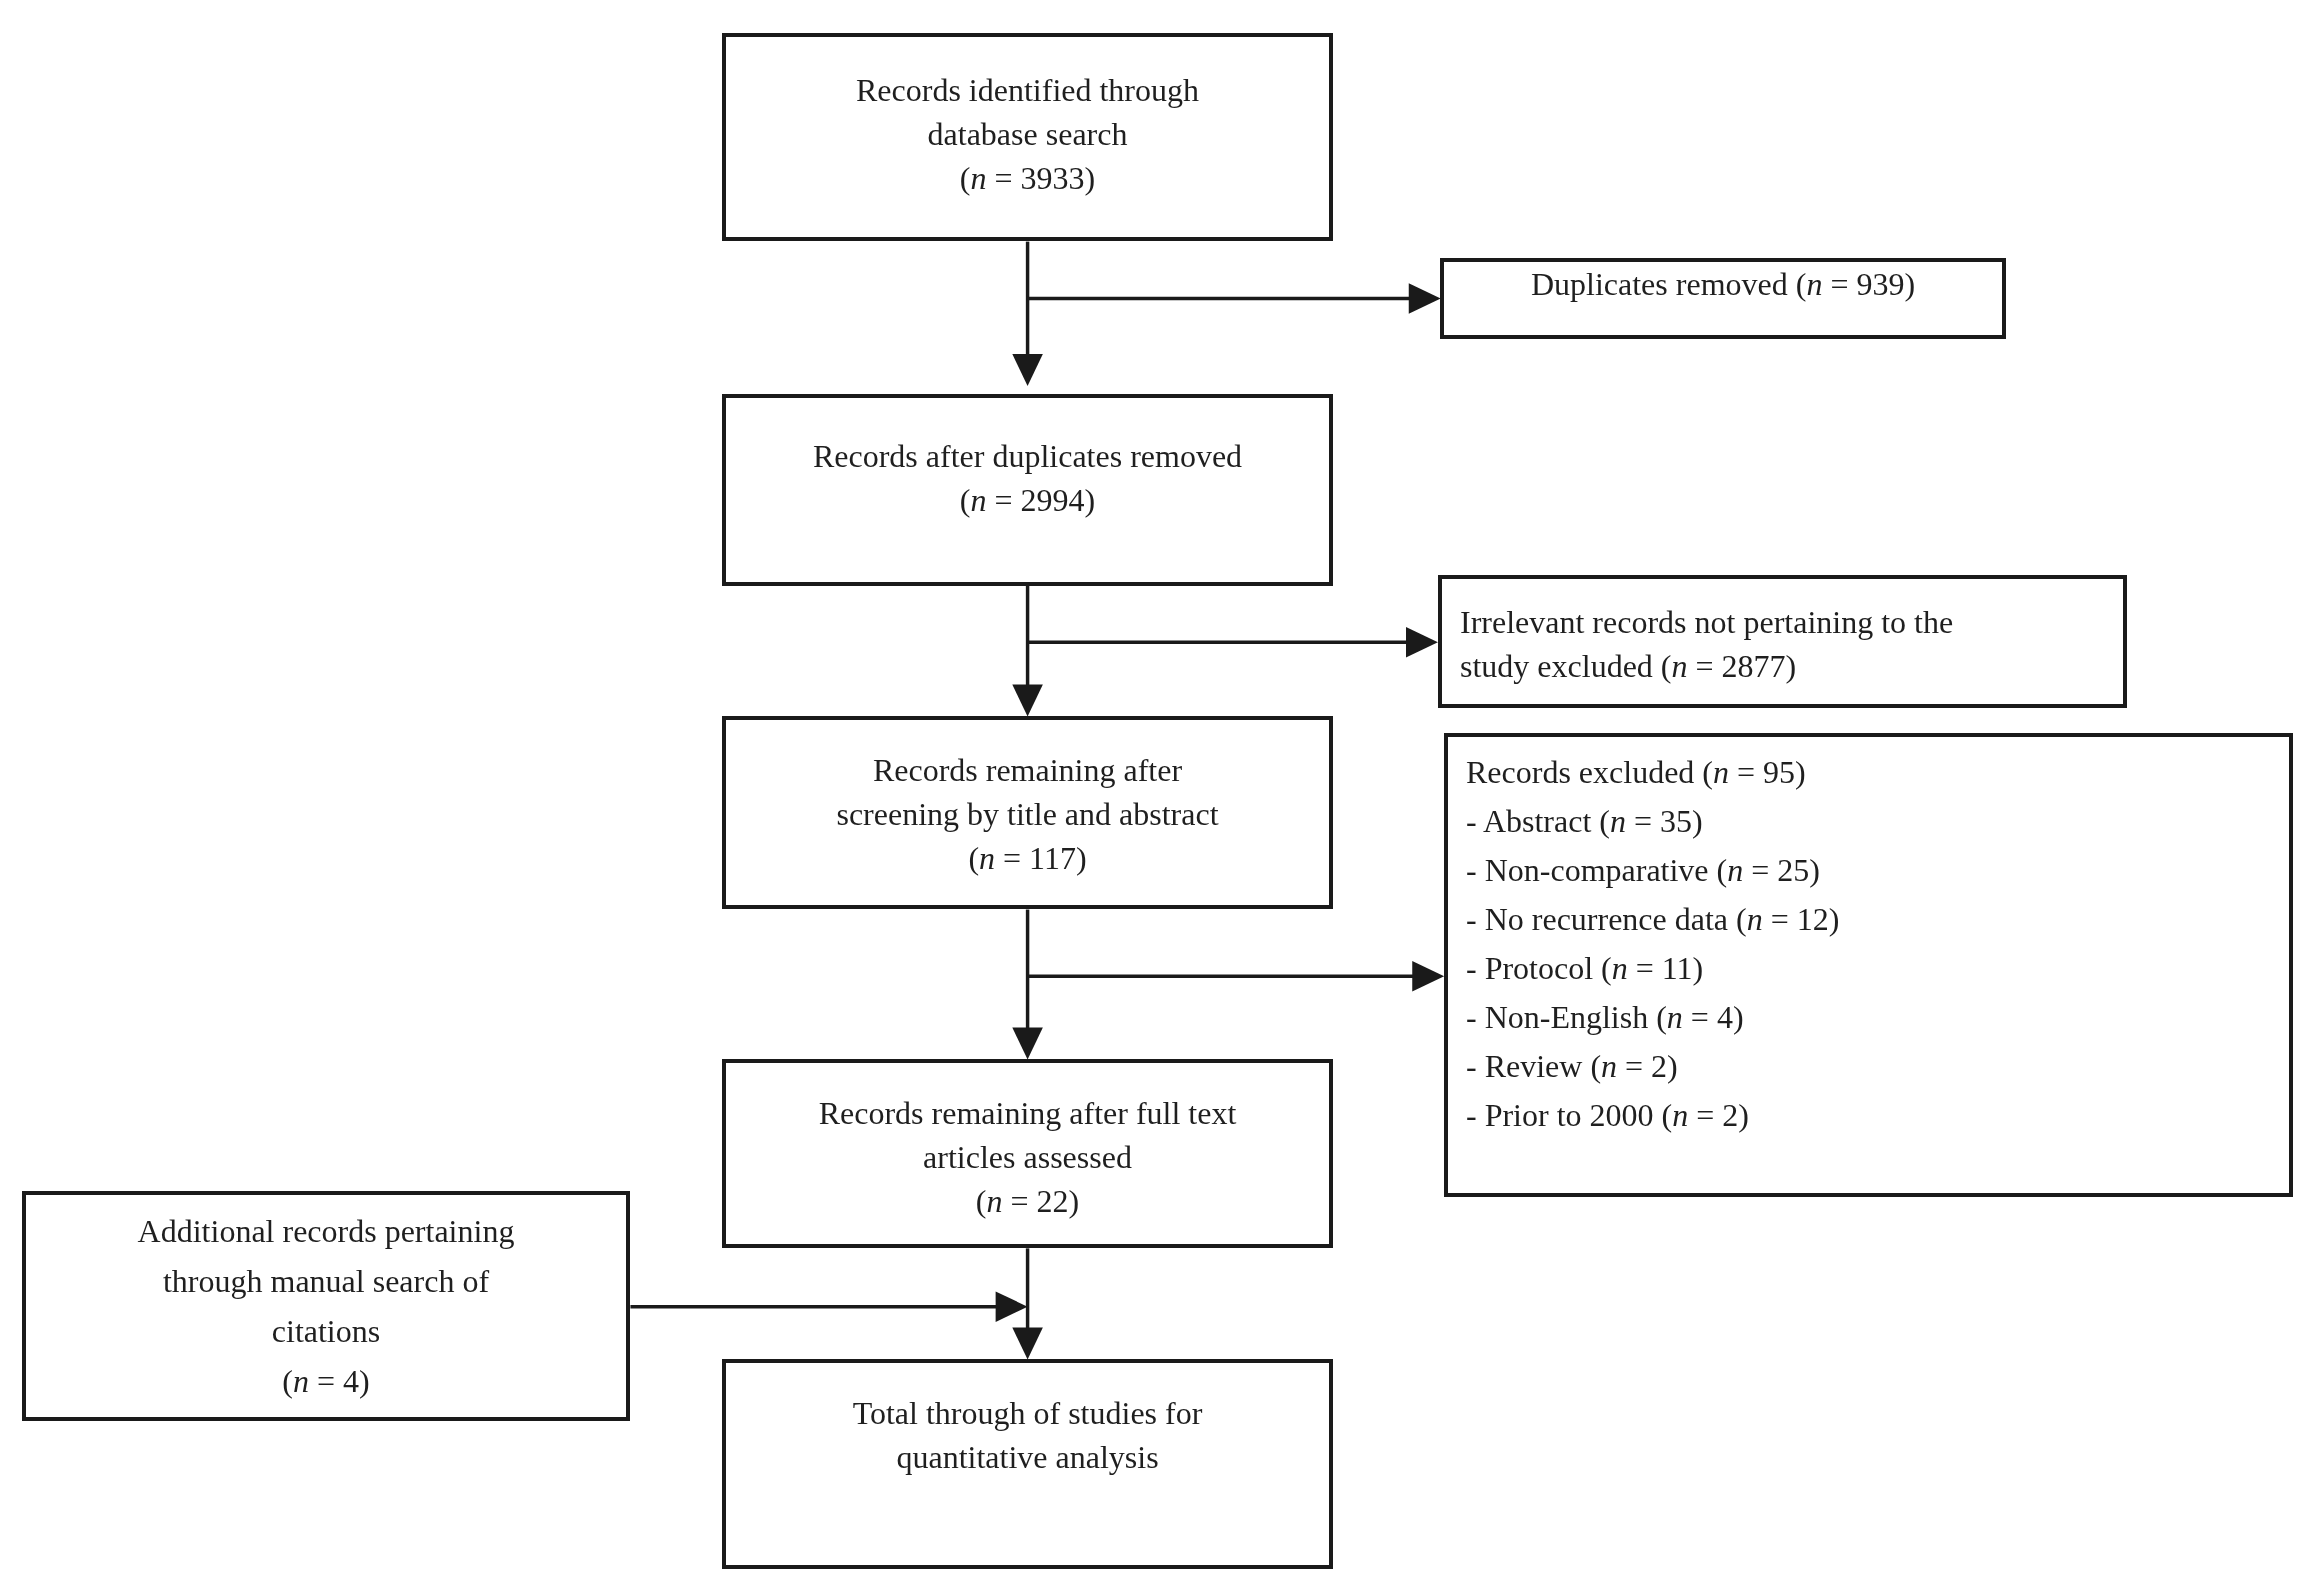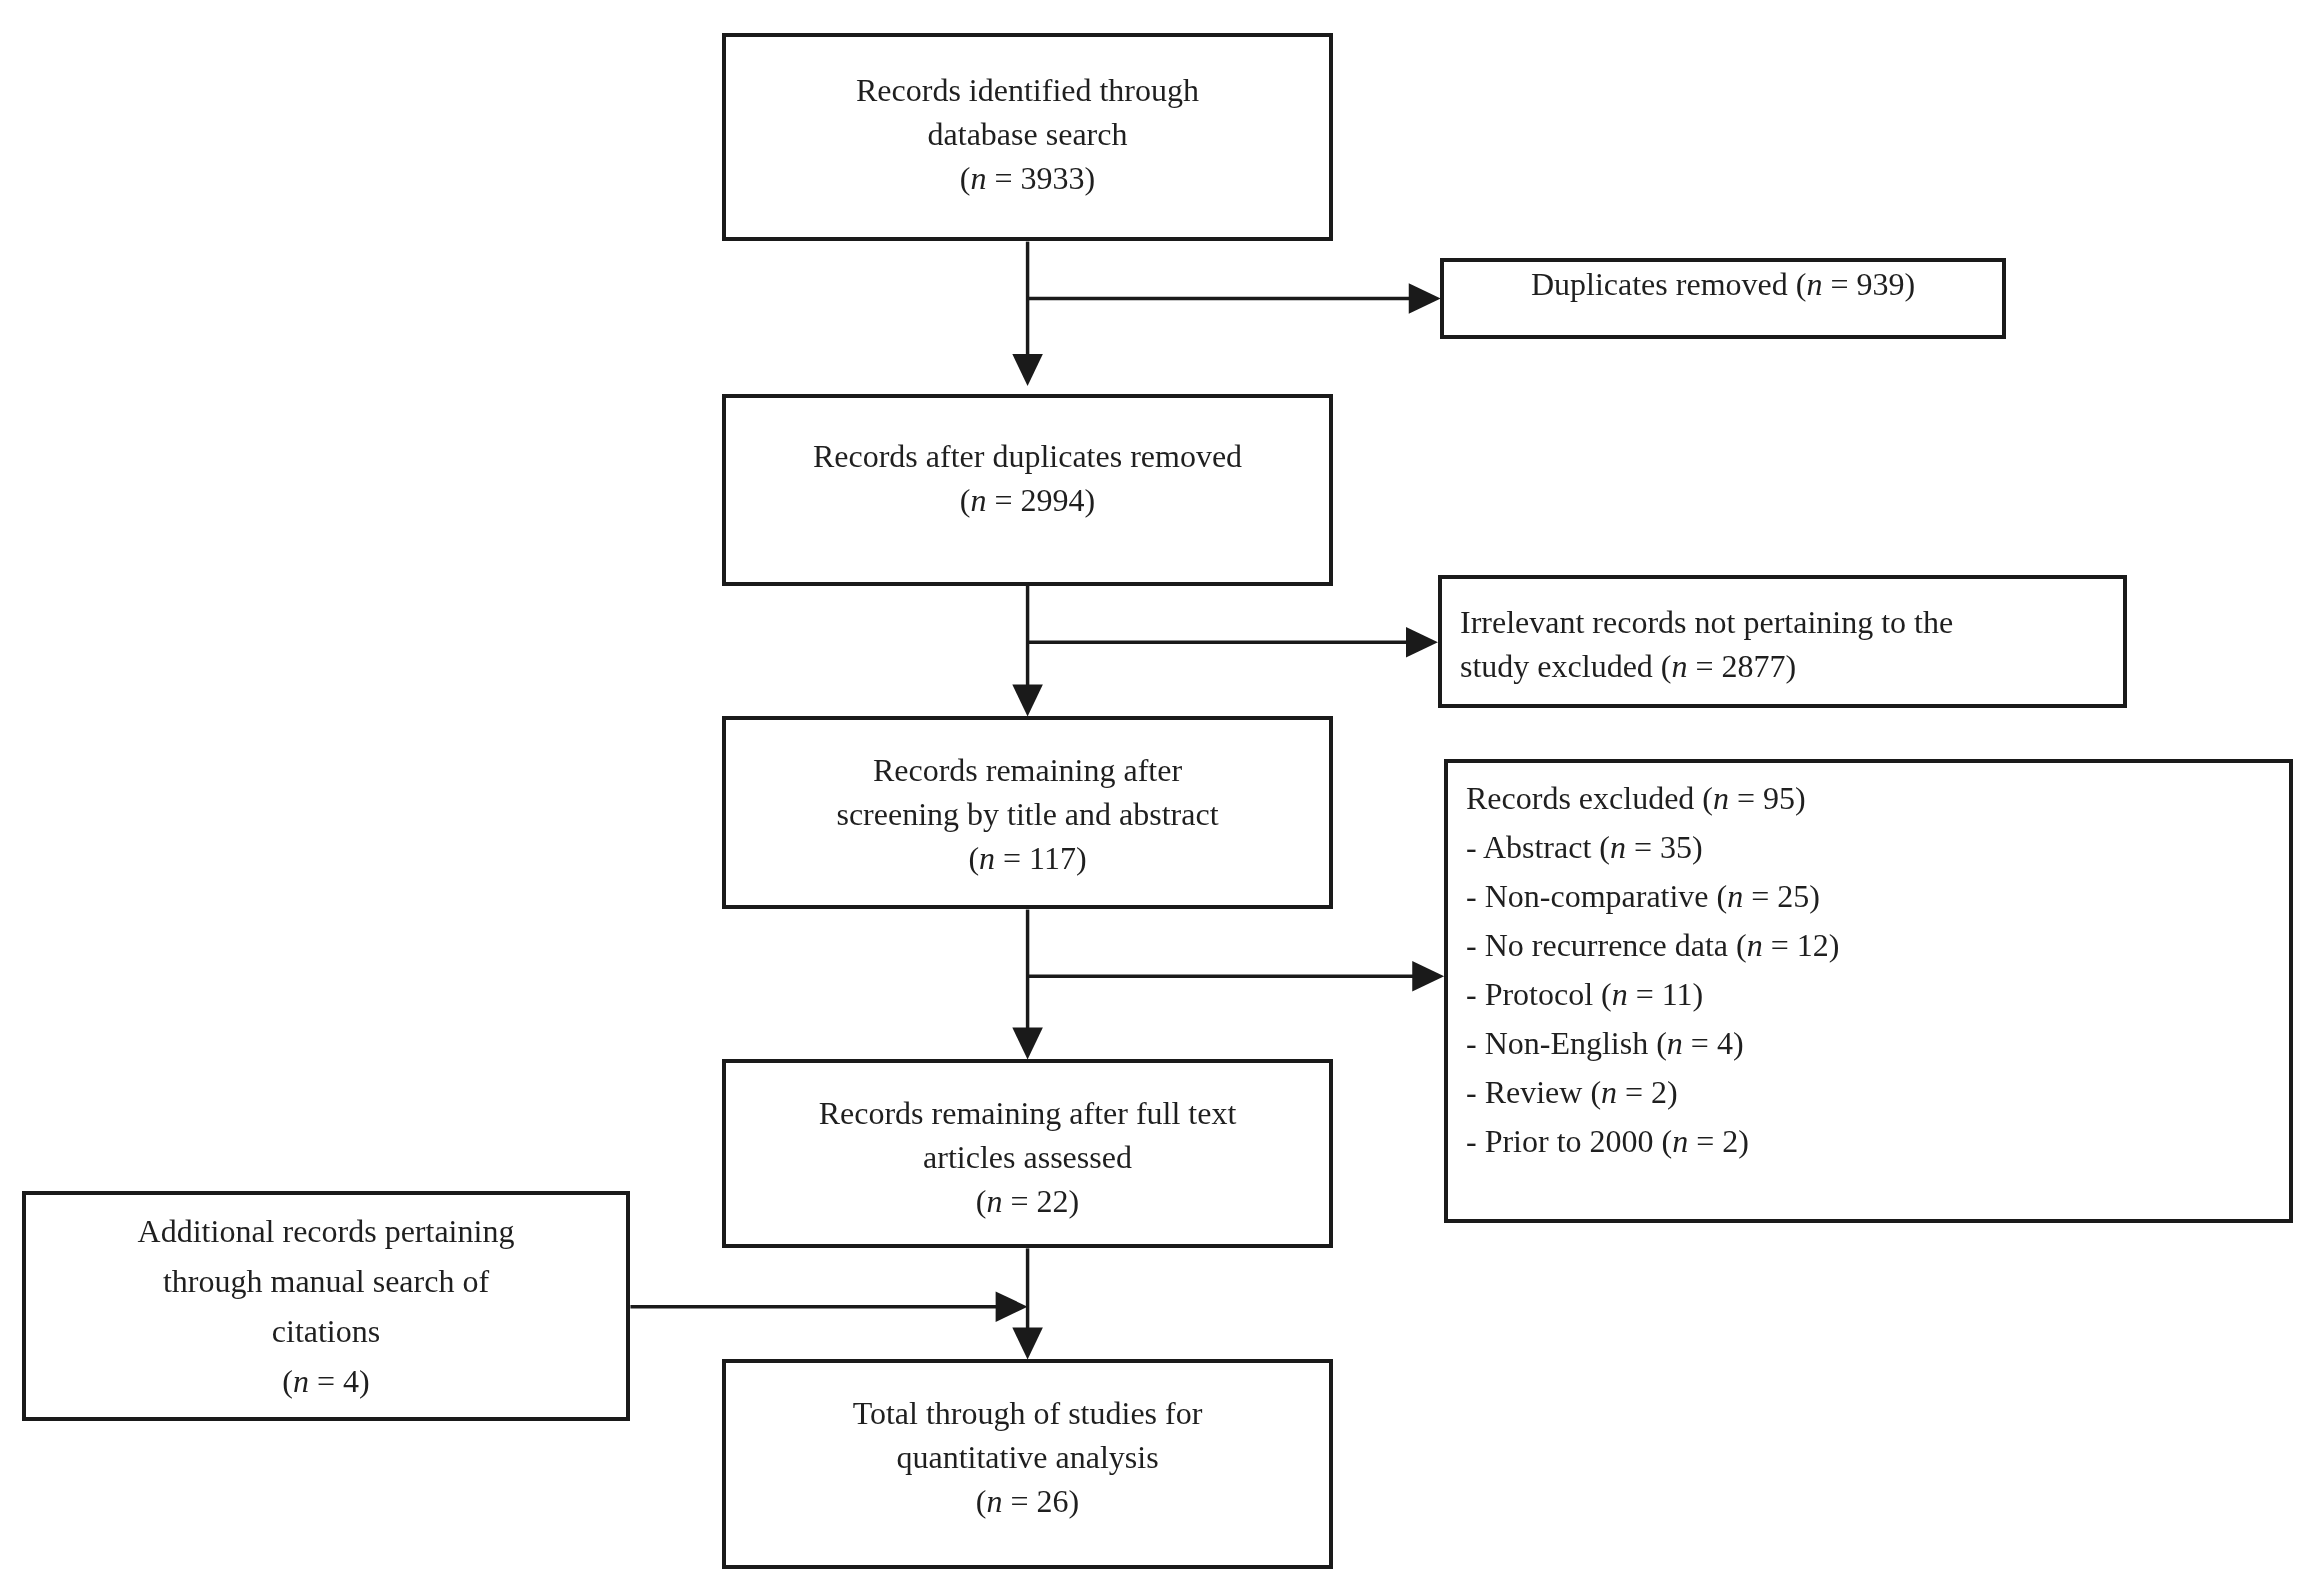--- a/index.html
+++ b/index.html
@@ -32,21 +32,21 @@
   }
   
   #box-identified       { left: 722px; top: 33px;   width: 611px;  height: 208px; padding-top: 31px; }
   #box-after-duplicates { left: 722px; top: 394px;  width: 611px;  height: 192px; padding-top: 36px; }
   #box-screening        { left: 722px; top: 716px; width: 611px;  height: 193px; padding-top: 28px; }
   #box-full-text        { left: 722px; top: 1059px; width: 611px;  height: 189px; padding-top: 28px; font-family: Liberation Serif, serif; }
   #box-total            { left: 722px; top: 1359px; width: 611px;  height: 210px; padding-top: 28px; }
   
   #box-duplicates-removed { left: 1440px; top: 258px;  width: 566px;  height: 81px; }
   #box-irrelevant         { left: 1438px; top: 575px;  width: 689px;  height: 133px; padding: 21px 14px 0 18px; }
-  #box-excluded-list      { left: 1444px; top: 759px; width: 849px; height: 464px; padding: 11px 13px 0 18px; line-height: 49px; }
+  #box-excluded-list      { left: 1444px; top: 733px; width: 849px; height: 464px; padding: 11px 13px 0 18px; line-height: 49px; }
   
   #box-additional { left: 22px; top: 1191px; width: 608px; height: 230px; padding-top: 11px; line-height: 50px; }
   
   #connectors {
     position: absolute;
     left: 0; top: 0;
     width: 2319px;
     height: 1583px;
     pointer-events: none;
   }
@@ -105,21 +105,20 @@
 
   <div class="box center-text" id="box-full-text">
     <div>Records remaining after full text</div>
     <div>articles assessed</div>
     <div>(<i>n</i> = 22)</div>
   </div>
 
   <div class="box center-text" id="box-total">
     <div>Total through of studies for</div>
     <div>quantitative analysis</div>
-    <div>(<i>n</i> = 26)</div>
   </div>
 
   <div class="box flex-center" id="box-duplicates-removed">
     <div>Duplicates removed (<i>n</i> = 939)</div>
   </div>
 
   <div class="box left-text" id="box-irrelevant">
     <div>Irrelevant records not pertaining to the</div>
     <div>study excluded (<i>n</i> = 2877)</div>
   </div>

